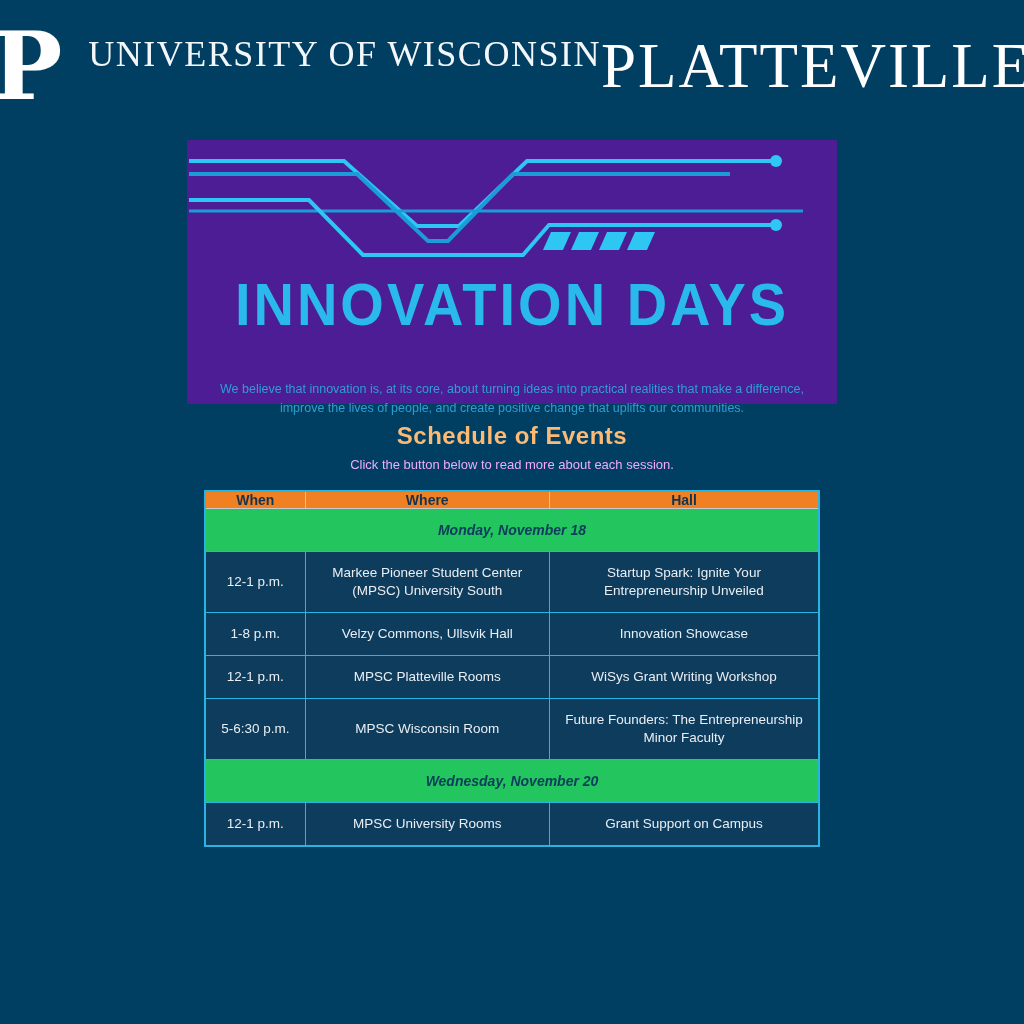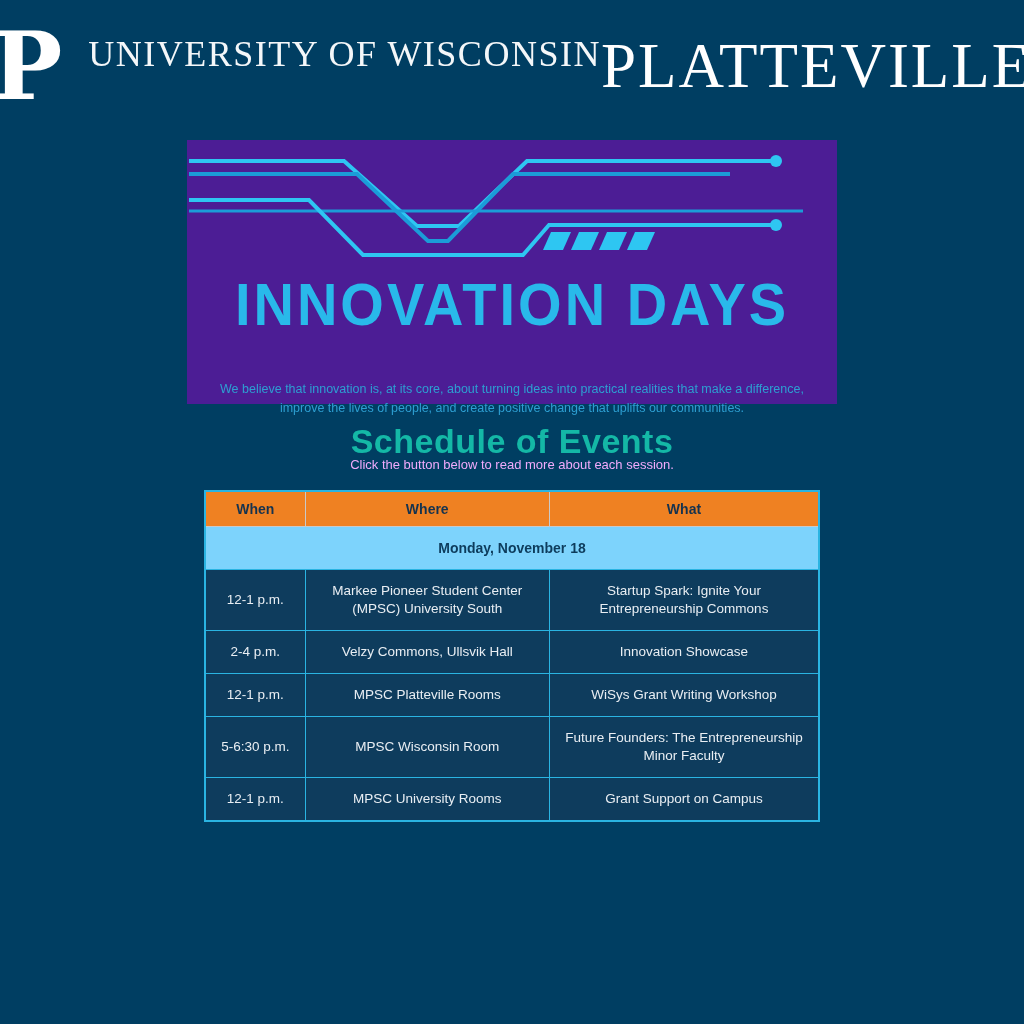--- a/index.html
+++ b/index.html
@@ -47,41 +47,42 @@
   }
   .banner-tagline{
     position:absolute;top:220px;left:50%;transform:translateX(-50%);
     width:636px;text-align:center;
     font-size:12.5px;line-height:19px;color:#2d9fd2;margin-top:20px;
   }
 
   
   .sched-heading{
     position:absolute;top:422px;left:0;width:100%;text-align:center;
-    font-size:34px;font-weight:700;color:#14b8a6;letter-spacing:0.5px;
+    font-size:24px;font-weight:700;color:#fdba74;letter-spacing:0.5px;
   }
   .sched-sub{
     position:absolute;top:457px;left:0;width:100%;text-align:center;
     font-size:13px;color:#f0abfc;
   }
 
   
   .table-wrap{position:absolute;top:490px;left:50%;transform:translateX(-50%);width:616px;}
   table{width:100%;border-collapse:collapse;border:2px solid #2ab4e2;}
   th{
     background:#ef8122;color:#15334f;
     font-size:14px;font-weight:700;
-    padding:9px 8px;text-align:center;
+    padding:0 8px;text-align:center;
     border:1px solid #c9c9c9;
   }
   td.day{
-    background:#7dd3fc;color:#0d3c5c;
+    background:#22c55e;color:#0d3c5c;
     font-size:14px;font-weight:700;text-align:center;
     padding:13px 20px;
     border:1.5px solid #2ab4e2;
+    font-style:italic;
   }
   td.cell{
     background:#0e3c5d;color:#e9eef3;
     font-size:13.5px;text-align:center;
     padding:12px 10px;line-height:18px;
     border:1.5px solid #2ab4e2;
   }
 </style>
 </head>
 <body>
@@ -132,48 +133,51 @@
     <table>
       <colgroup>
         <col style="width:16.3%">
         <col style="width:39.8%">
         <col style="width:43.9%">
       </colgroup>
       <thead>
         <tr>
           <th>When</th>
           <th>Where</th>
-          <th>What</th>
+          <th>Hall</th>
         </tr>
       </thead>
       <tbody id="schedule-body">
           <tr>
             <td class="day" colspan="3">Monday, November 18</td>
           </tr>
           <tr>
             <td class="cell">12-1 p.m.</td>
             <td class="cell">Markee Pioneer Student Center (MPSC) University South</td>
-            <td class="cell">Startup Spark: Ignite Your Entrepreneurship Commons</td>
+            <td class="cell">Startup Spark: Ignite Your Entrepreneurship Unveiled</td>
           </tr>
           <tr>
-            <td class="cell">2-4 p.m.</td>
+            <td class="cell">1-8 p.m.</td>
             <td class="cell">Velzy Commons, Ullsvik Hall</td>
             <td class="cell">Innovation Showcase</td>
           </tr>
           <tr>
             <td class="cell">12-1 p.m.</td>
             <td class="cell">MPSC Platteville Rooms</td>
             <td class="cell">WiSys Grant Writing Workshop</td>
           </tr>
           <tr>
             <td class="cell">5-6:30 p.m.</td>
             <td class="cell">MPSC Wisconsin Room</td>
             <td class="cell">Future Founders: The Entrepreneurship Minor Faculty</td>
           </tr>
           <tr>
+            <td class="day" colspan="3">Wednesday, November 20</td>
+          </tr>
+          <tr>
             <td class="cell">12-1 p.m.</td>
             <td class="cell">MPSC University Rooms</td>
             <td class="cell">Grant Support on Campus</td>
           </tr>
         </tbody>
     </table>
   </div>
 
 </div>
 

